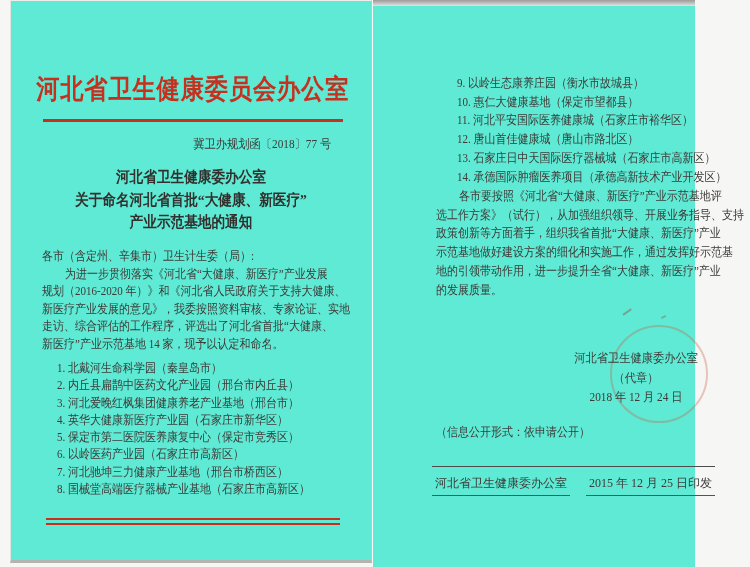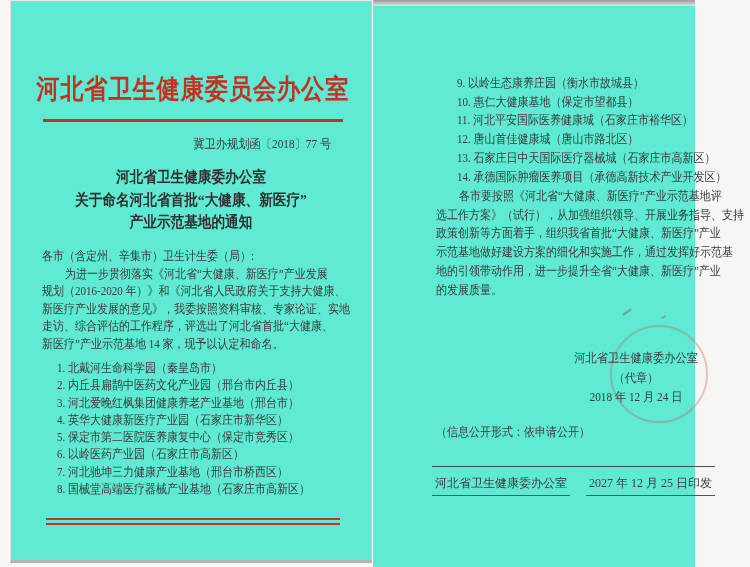--- a/index.html
+++ b/index.html
@@ -135,15 +135,15 @@
     <div>河北省卫生健康委办公室</div>
     <div>（代章）</div>
     <div>2018 年 12 月 24 日</div>
   </div>
 
   <div class="abs bodyblock" id="disclosure">（信息公开形式：依申请公开）</div>
 
   <div class="abs" id="footer-rule"></div>
   <div class="abs" id="footer-row">
     <span class="footer-underline">河北省卫生健康委办公室</span>
-    <span class="footer-underline">2027 年 12 月 25 日印发</span>
+    <span class="footer-underline">2015 年 12 月 25 日印发</span>
   </div>
 </div>
 
 </body></html>

